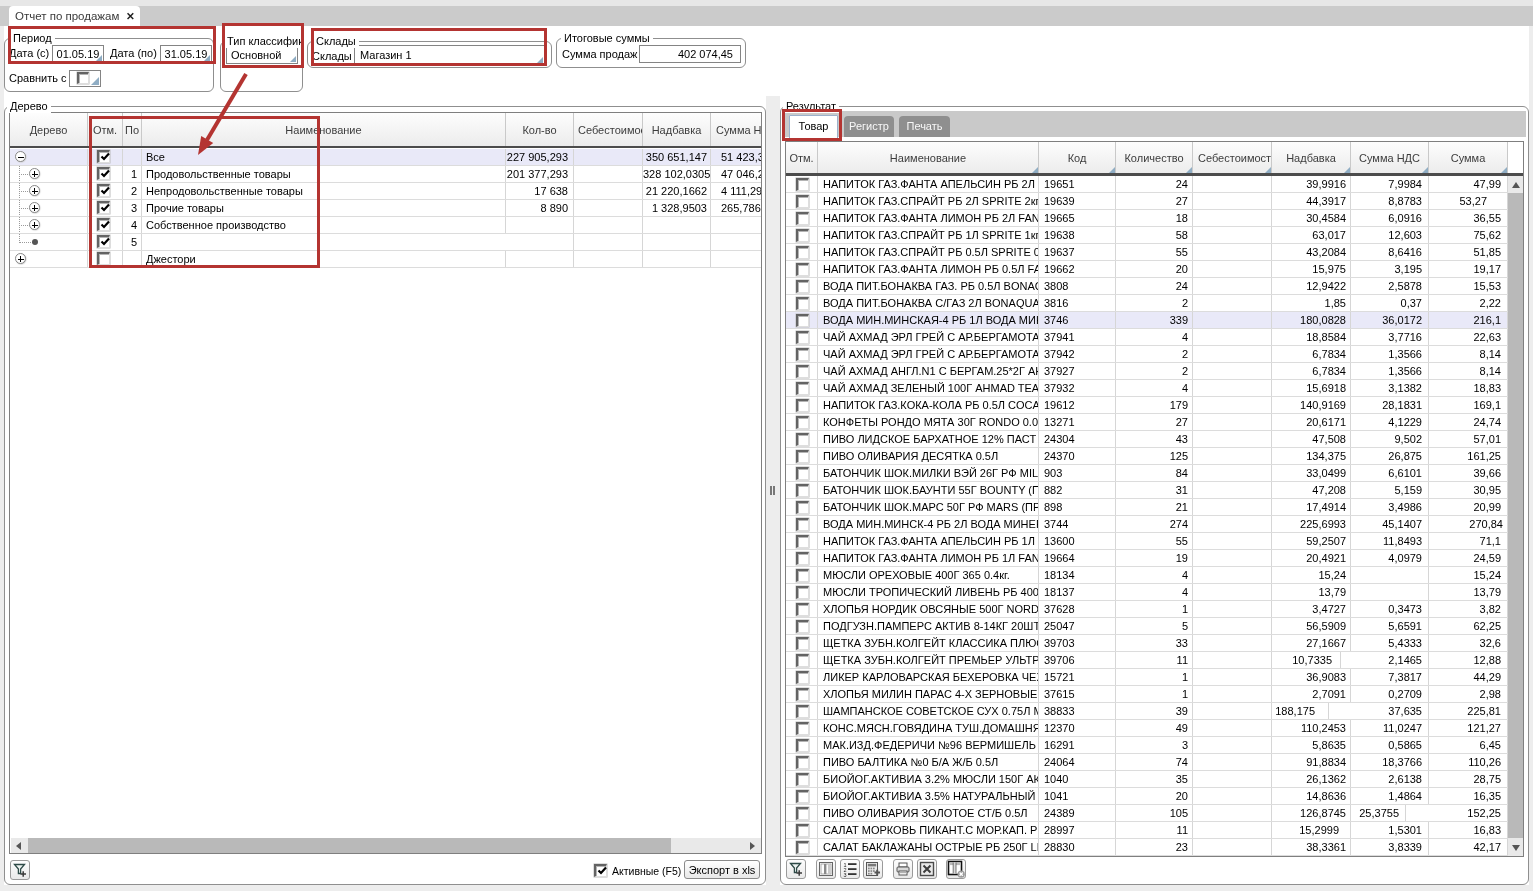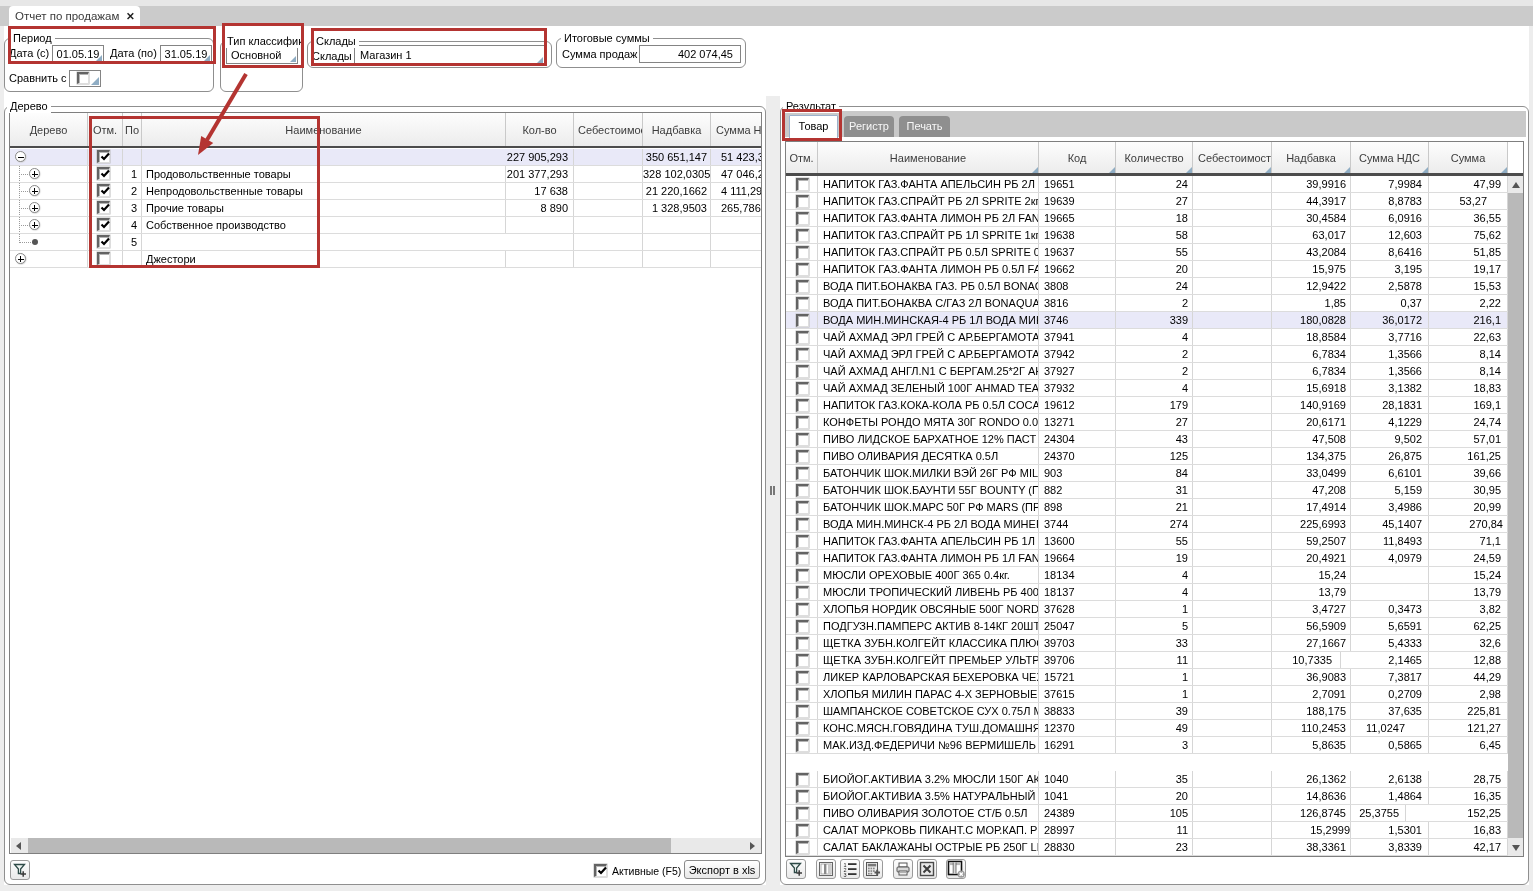--- a/index.html
+++ b/index.html
@@ -81,20 +81,21 @@
             </span>
           </div>
 <div class="cell" style="left:78px;width:35px">
             <span class="cb" style="left:9px;top:1.5px;width:13px;height:13px">
               <svg width="10" height="10" viewBox="0 0 10 10" style="position:absolute;left:0.5px;top:0px">
                 <polyline points="1.5,4.5 4,7 9,1.5" style="fill:none;stroke:#000;stroke-width:2.2"></polyline>
               </svg>
             </span>
           </div>
 <div class="cell num" style="left:113px;width:19px;padding-right:4px"></div>
+<div class="cell" style="left:132px;width:364px;padding-left:4px">Все</div>
 <div class="cell num" style="left:496px;width:68px;padding-right:5px">227 905,293</div>
 <div class="cell num" style="left:564px;width:69px;padding-right:5px"></div>
 <div class="cell num" style="left:633px;width:68px;padding-right:3px">350 651,147</div>
 <div class="cell" style="left:701px;width:51px;border-right:none;padding-left:10px">51 423,35</div>
 </div>
 <div class="row" style="top:17px">
 <div class="cell" style="left:0;width:78px">
             <span style="position:absolute;left:8.5px;top:0;width:1px;height:17px;border-left:1px dotted #9a9a9a"></span>
             <span style="position:absolute;left:8.5px;top:8px;width:11px;height:1px;border-top:1px dotted #9a9a9a"></span>
             <span style="position:absolute;left:19px;top:2.5px;width:11px;height:11px;border-radius:50%;border:1px solid #8a8a8a;background:#fff;box-sizing:border-box;box-shadow:0.5px 0.5px 1px #ccc">
@@ -634,48 +635,60 @@
 <div class="cell num" style="left:643px;width:79px;padding-right:6px;border-right:1px solid #d6d6d6">2,98</div>
 </div>
 <div class="row" style="top:527px">
 <div class="cell" style="left:0;width:32px">
             <span class="cb" style="left:10px;top:1.5px;width:13px;height:13px"></span>
           </div>
 <div class="cell" style="left:32px;width:221px;padding-left:5px">ШАМПАНСКОЕ СОВЕТСКОЕ СУХ 0.75Л МИН</div>
 <div class="cell" style="left:253px;width:77px;padding-left:5px">38833</div>
 <div class="cell num" style="left:330px;width:77px;padding-right:4px">39</div>
 <div class="cell num" style="left:407px;width:79px;padding-right:8px"></div>
-<div class="cell num" style="left:486px;width:79px;padding-right:4px">188,175</div>
+<div class="cell num" style="left:464px;width:79px;padding-right:13px">188,175</div>
 <div class="cell num" style="left:565px;width:78px;padding-right:6px">37,635</div>
 <div class="cell num" style="left:643px;width:79px;padding-right:6px;border-right:1px solid #d6d6d6">225,81</div>
 </div>
 <div class="row" style="top:544px">
 <div class="cell" style="left:0;width:32px">
             <span class="cb" style="left:10px;top:1.5px;width:13px;height:13px"></span>
           </div>
 <div class="cell" style="left:32px;width:221px;padding-left:5px">КОНС.МЯСН.ГОВЯДИНА ТУШ.ДОМАШНЯЯ В</div>
 <div class="cell" style="left:253px;width:77px;padding-left:5px">12370</div>
 <div class="cell num" style="left:330px;width:77px;padding-right:4px">49</div>
 <div class="cell num" style="left:407px;width:79px;padding-right:8px"></div>
 <div class="cell num" style="left:486px;width:79px;padding-right:4px">110,2453</div>
-<div class="cell num" style="left:565px;width:78px;padding-right:23px">11,0247</div>
+<div class="cell num" style="left:565px;width:78px;padding-right:6px">11,0247</div>
 <div class="cell num" style="left:643px;width:79px;padding-right:6px;border-right:1px solid #d6d6d6">121,27</div>
 </div>
 <div class="row" style="top:561px">
 <div class="cell" style="left:0;width:32px">
             <span class="cb" style="left:10px;top:1.5px;width:13px;height:13px"></span>
           </div>
 <div class="cell" style="left:32px;width:221px;padding-left:5px">МАК.ИЗД.ФЕДЕРИЧИ №96 ВЕРМИШЕЛЬ 500</div>
 <div class="cell" style="left:253px;width:77px;padding-left:5px">16291</div>
 <div class="cell num" style="left:330px;width:77px;padding-right:4px">3</div>
 <div class="cell num" style="left:407px;width:79px;padding-right:8px"></div>
 <div class="cell num" style="left:486px;width:79px;padding-right:4px">5,8635</div>
 <div class="cell num" style="left:565px;width:78px;padding-right:6px">0,5865</div>
 <div class="cell num" style="left:643px;width:79px;padding-right:6px;border-right:1px solid #d6d6d6">6,45</div>
 </div>
+<div class="row" style="top:578px">
+<div class="cell" style="left:0;width:32px">
+            <span class="cb" style="left:10px;top:1.5px;width:13px;height:13px"></span>
+          </div>
+<div class="cell" style="left:32px;width:221px;padding-left:5px">ПИВО БАЛТИКА №0 Б/А Ж/Б 0.5Л</div>
+<div class="cell" style="left:253px;width:77px;padding-left:5px">24064</div>
+<div class="cell num" style="left:330px;width:77px;padding-right:4px">74</div>
+<div class="cell num" style="left:407px;width:79px;padding-right:8px"></div>
+<div class="cell num" style="left:486px;width:79px;padding-right:4px">91,8834</div>
+<div class="cell num" style="left:565px;width:78px;padding-right:6px">18,3766</div>
+<div class="cell num" style="left:643px;width:79px;padding-right:6px;border-right:1px solid #d6d6d6">110,26</div>
+</div>
 <div class="row" style="top:595px">
 <div class="cell" style="left:0;width:32px">
             <span class="cb" style="left:10px;top:1.5px;width:13px;height:13px"></span>
           </div>
 <div class="cell" style="left:32px;width:221px;padding-left:5px">БИОЙОГ.АКТИВИА 3.2% МЮСЛИ 150Г АКТИ</div>
 <div class="cell" style="left:253px;width:77px;padding-left:5px">1040</div>
 <div class="cell num" style="left:330px;width:77px;padding-right:4px">35</div>
 <div class="cell num" style="left:407px;width:79px;padding-right:8px"></div>
 <div class="cell num" style="left:486px;width:79px;padding-right:4px">26,1362</div>
 <div class="cell num" style="left:565px;width:78px;padding-right:6px">2,6138</div>
@@ -706,21 +719,21 @@
 <div class="cell num" style="left:643px;width:79px;padding-right:6px;border-right:1px solid #d6d6d6">152,25</div>
 </div>
 <div class="row" style="top:646px">
 <div class="cell" style="left:0;width:32px">
             <span class="cb" style="left:10px;top:1.5px;width:13px;height:13px"></span>
           </div>
 <div class="cell" style="left:32px;width:221px;padding-left:5px">САЛАТ МОРКОВЬ ПИКАНТ.С МОР.КАП. РБ 2</div>
 <div class="cell" style="left:253px;width:77px;padding-left:5px">28997</div>
 <div class="cell num" style="left:330px;width:77px;padding-right:4px">11</div>
 <div class="cell num" style="left:407px;width:79px;padding-right:8px"></div>
-<div class="cell num" style="left:486px;width:79px;padding-right:0">15,2999</div>
+<div class="cell num" style="left:486px;width:79px;padding-right:11px">15,2999</div>
 <div class="cell num" style="left:565px;width:78px;padding-right:6px">1,5301</div>
 <div class="cell num" style="left:643px;width:79px;padding-right:6px;border-right:1px solid #d6d6d6">16,83</div>
 </div>
 <div class="row" style="top:663px">
 <div class="cell" style="left:0;width:32px">
             <span class="cb" style="left:10px;top:1.5px;width:13px;height:13px"></span>
           </div>
 <div class="cell" style="left:32px;width:221px;padding-left:5px">САЛАТ БАКЛАЖАНЫ ОСТРЫЕ РБ 250Г LEOR</div>
 <div class="cell" style="left:253px;width:77px;padding-left:5px">28830</div>
 <div class="cell num" style="left:330px;width:77px;padding-right:4px">23</div>

